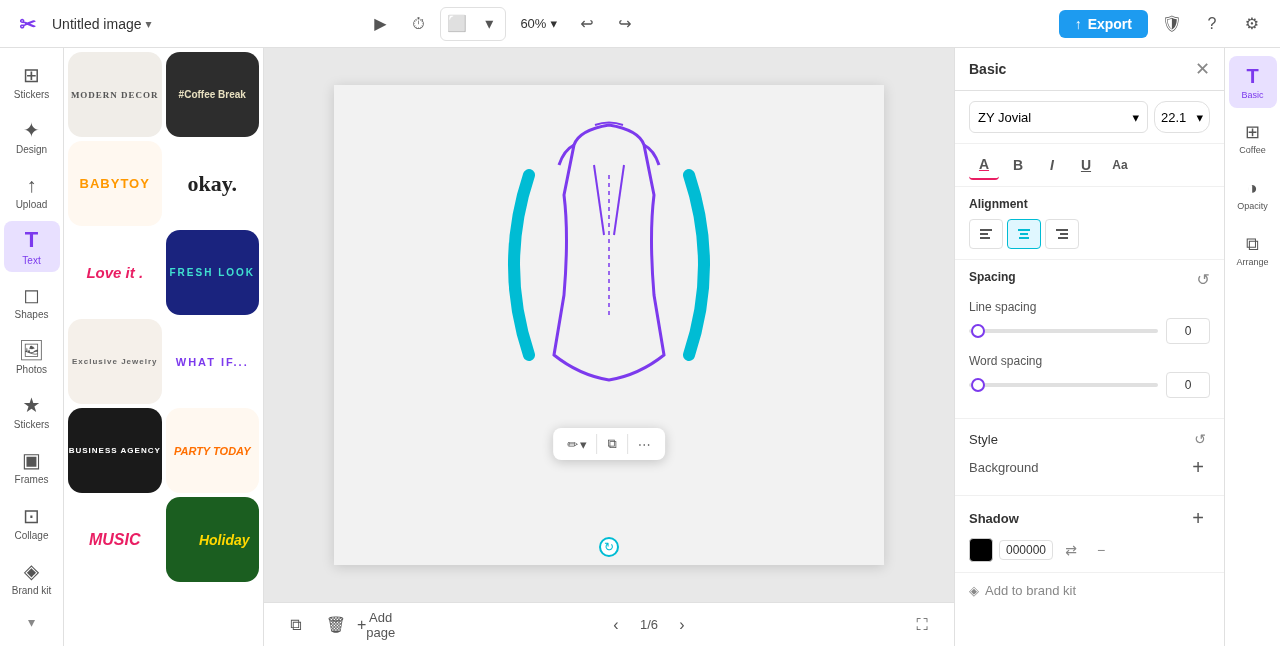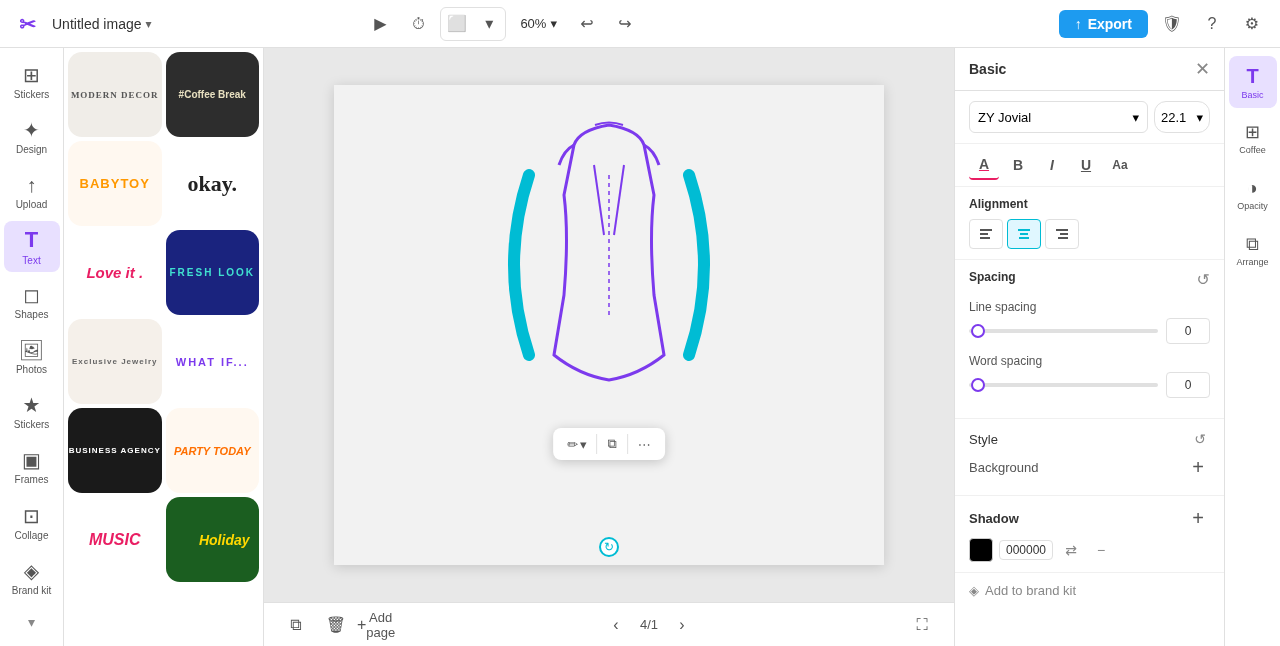--- a/index.html
+++ b/index.html
@@ -533,21 +533,21 @@
       <div class="canvas-bottom-left">
         <button class="tb-btn">⧉</button>
         <button class="tb-btn">🗑</button>
         <button class="tb-btn">
           <span>+</span>
           <span style="font-size:13px;">Add page</span>
         </button>
       </div>
       <div class="canvas-bottom-center">
         <button class="tb-btn">‹</button>
-        <span>4/1</span>
+        <span>1/6</span>
         <button class="tb-btn">›</button>
       </div>
       <div class="canvas-bottom-right">
         <button class="tb-btn">⛶</button>
       </div>
     </div>
   </div>
 
   <div class="right-panel">
     <div class="right-panel-header">

